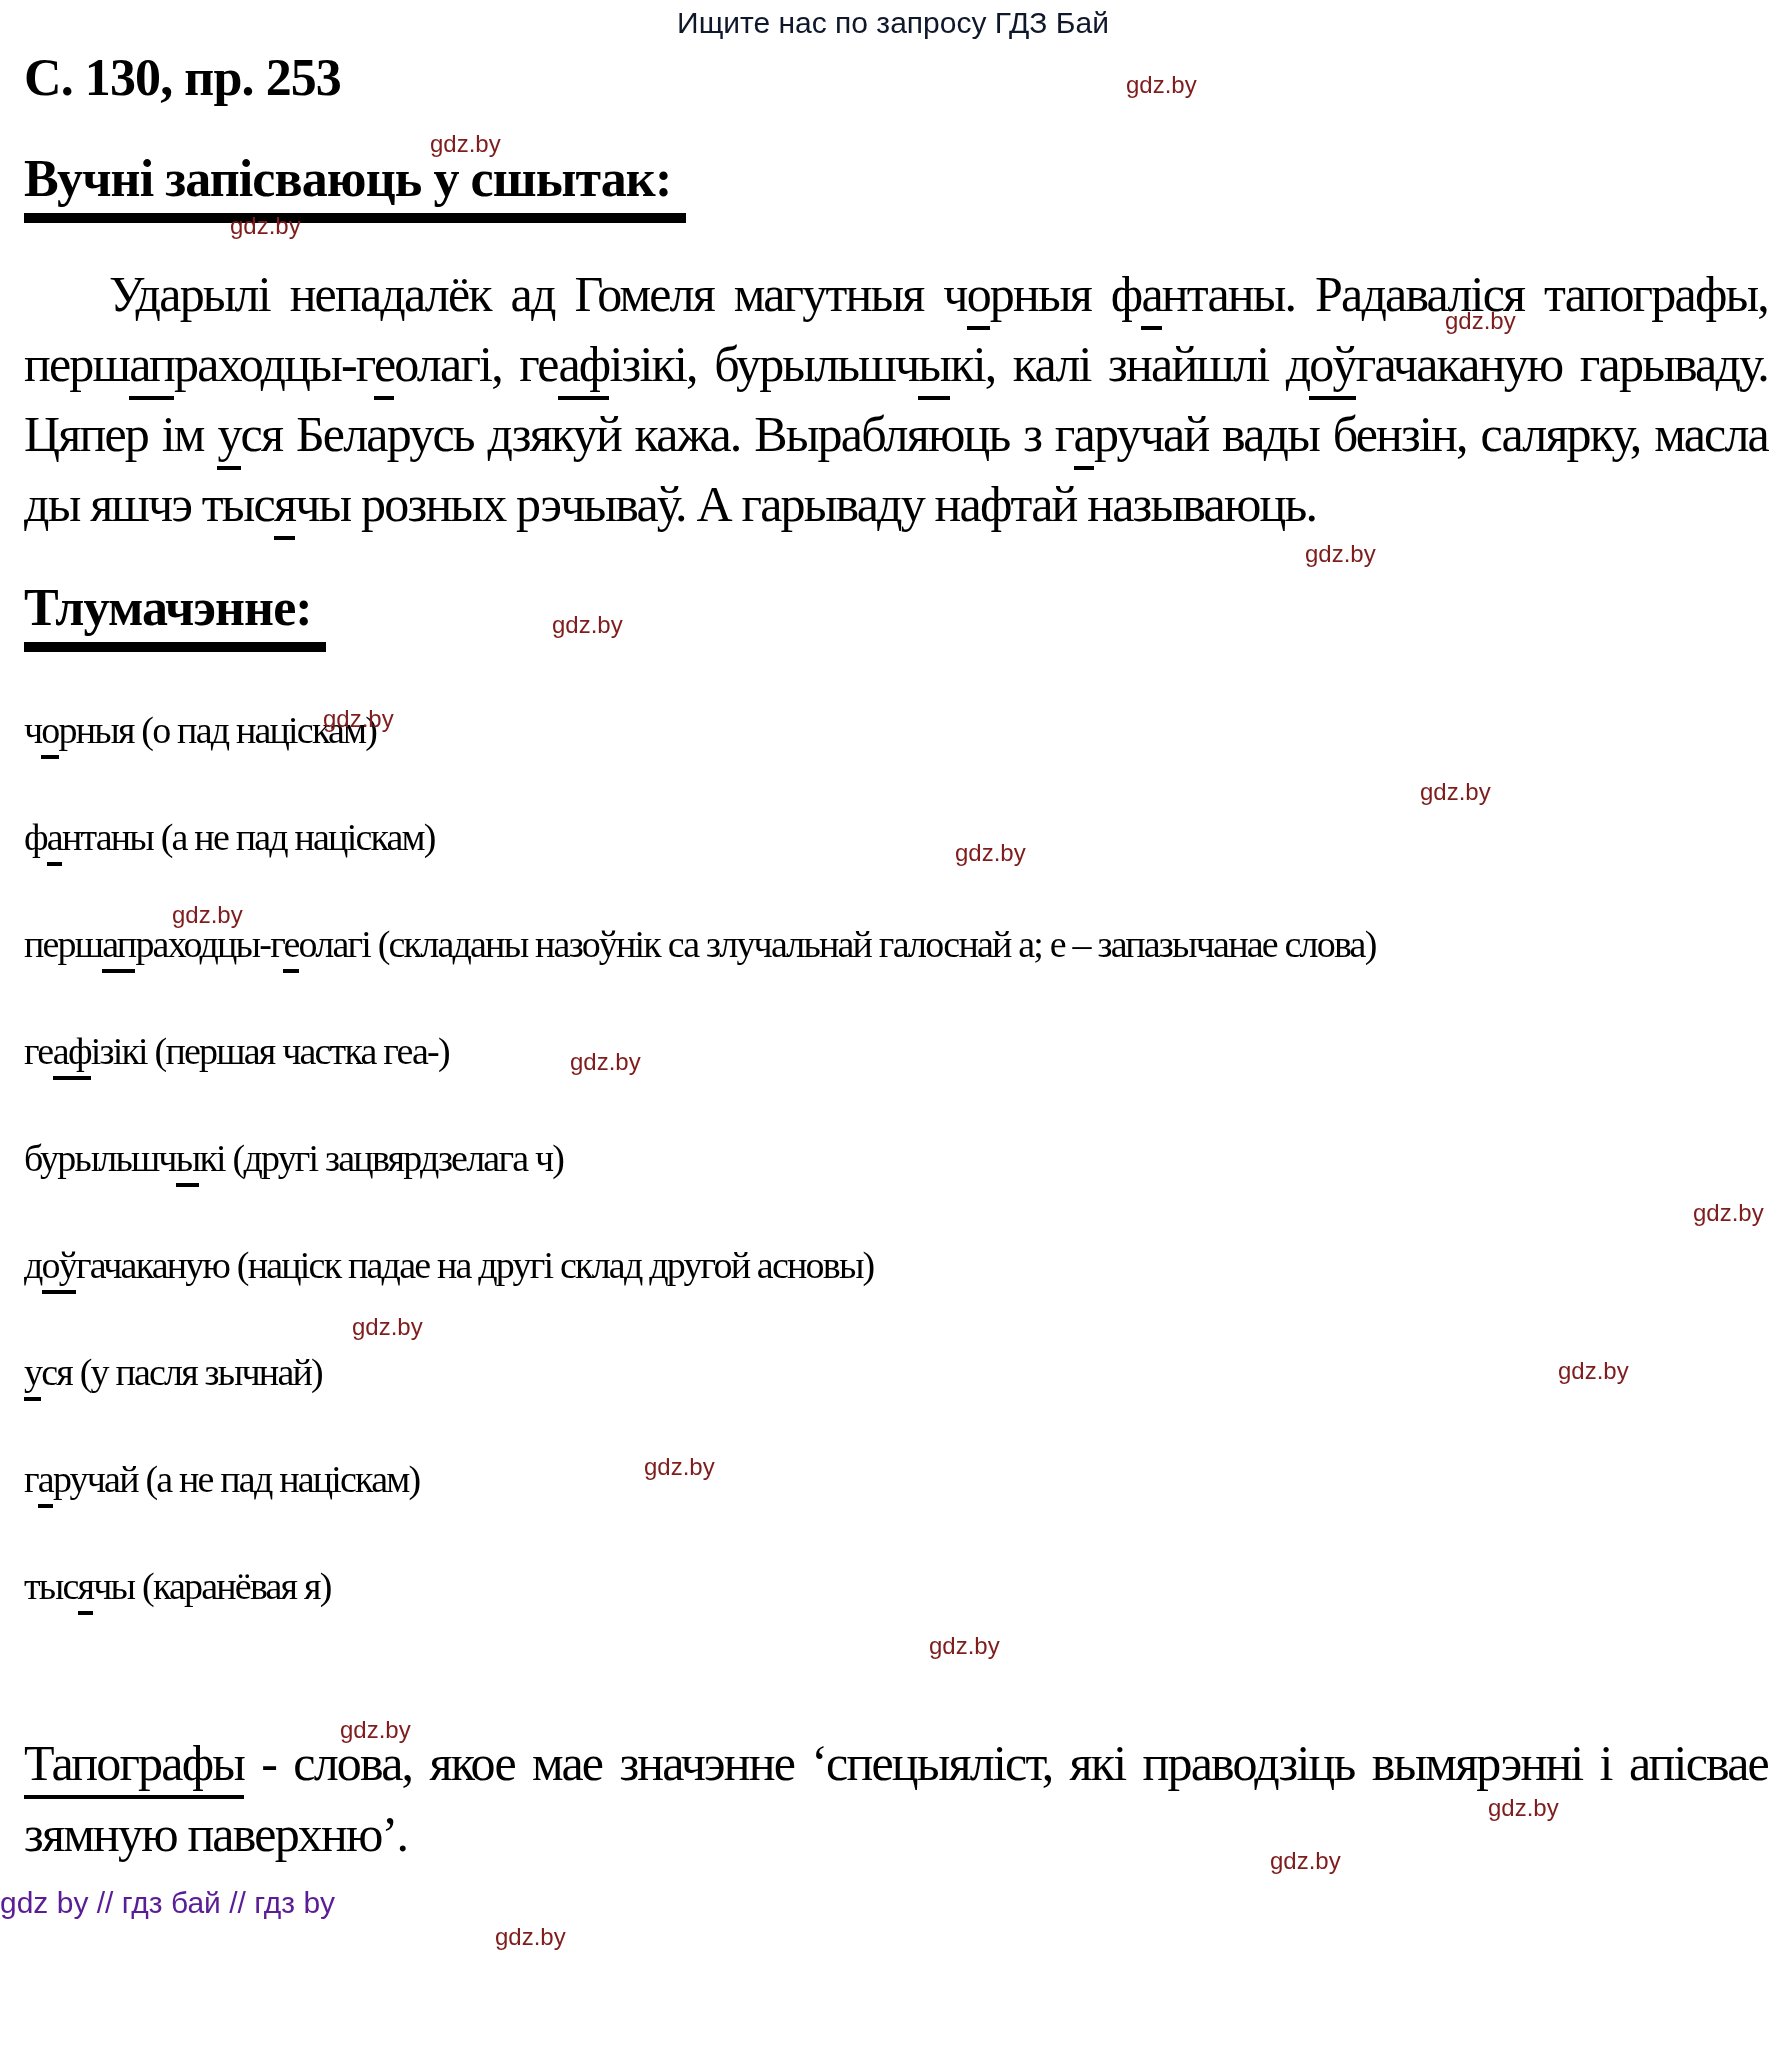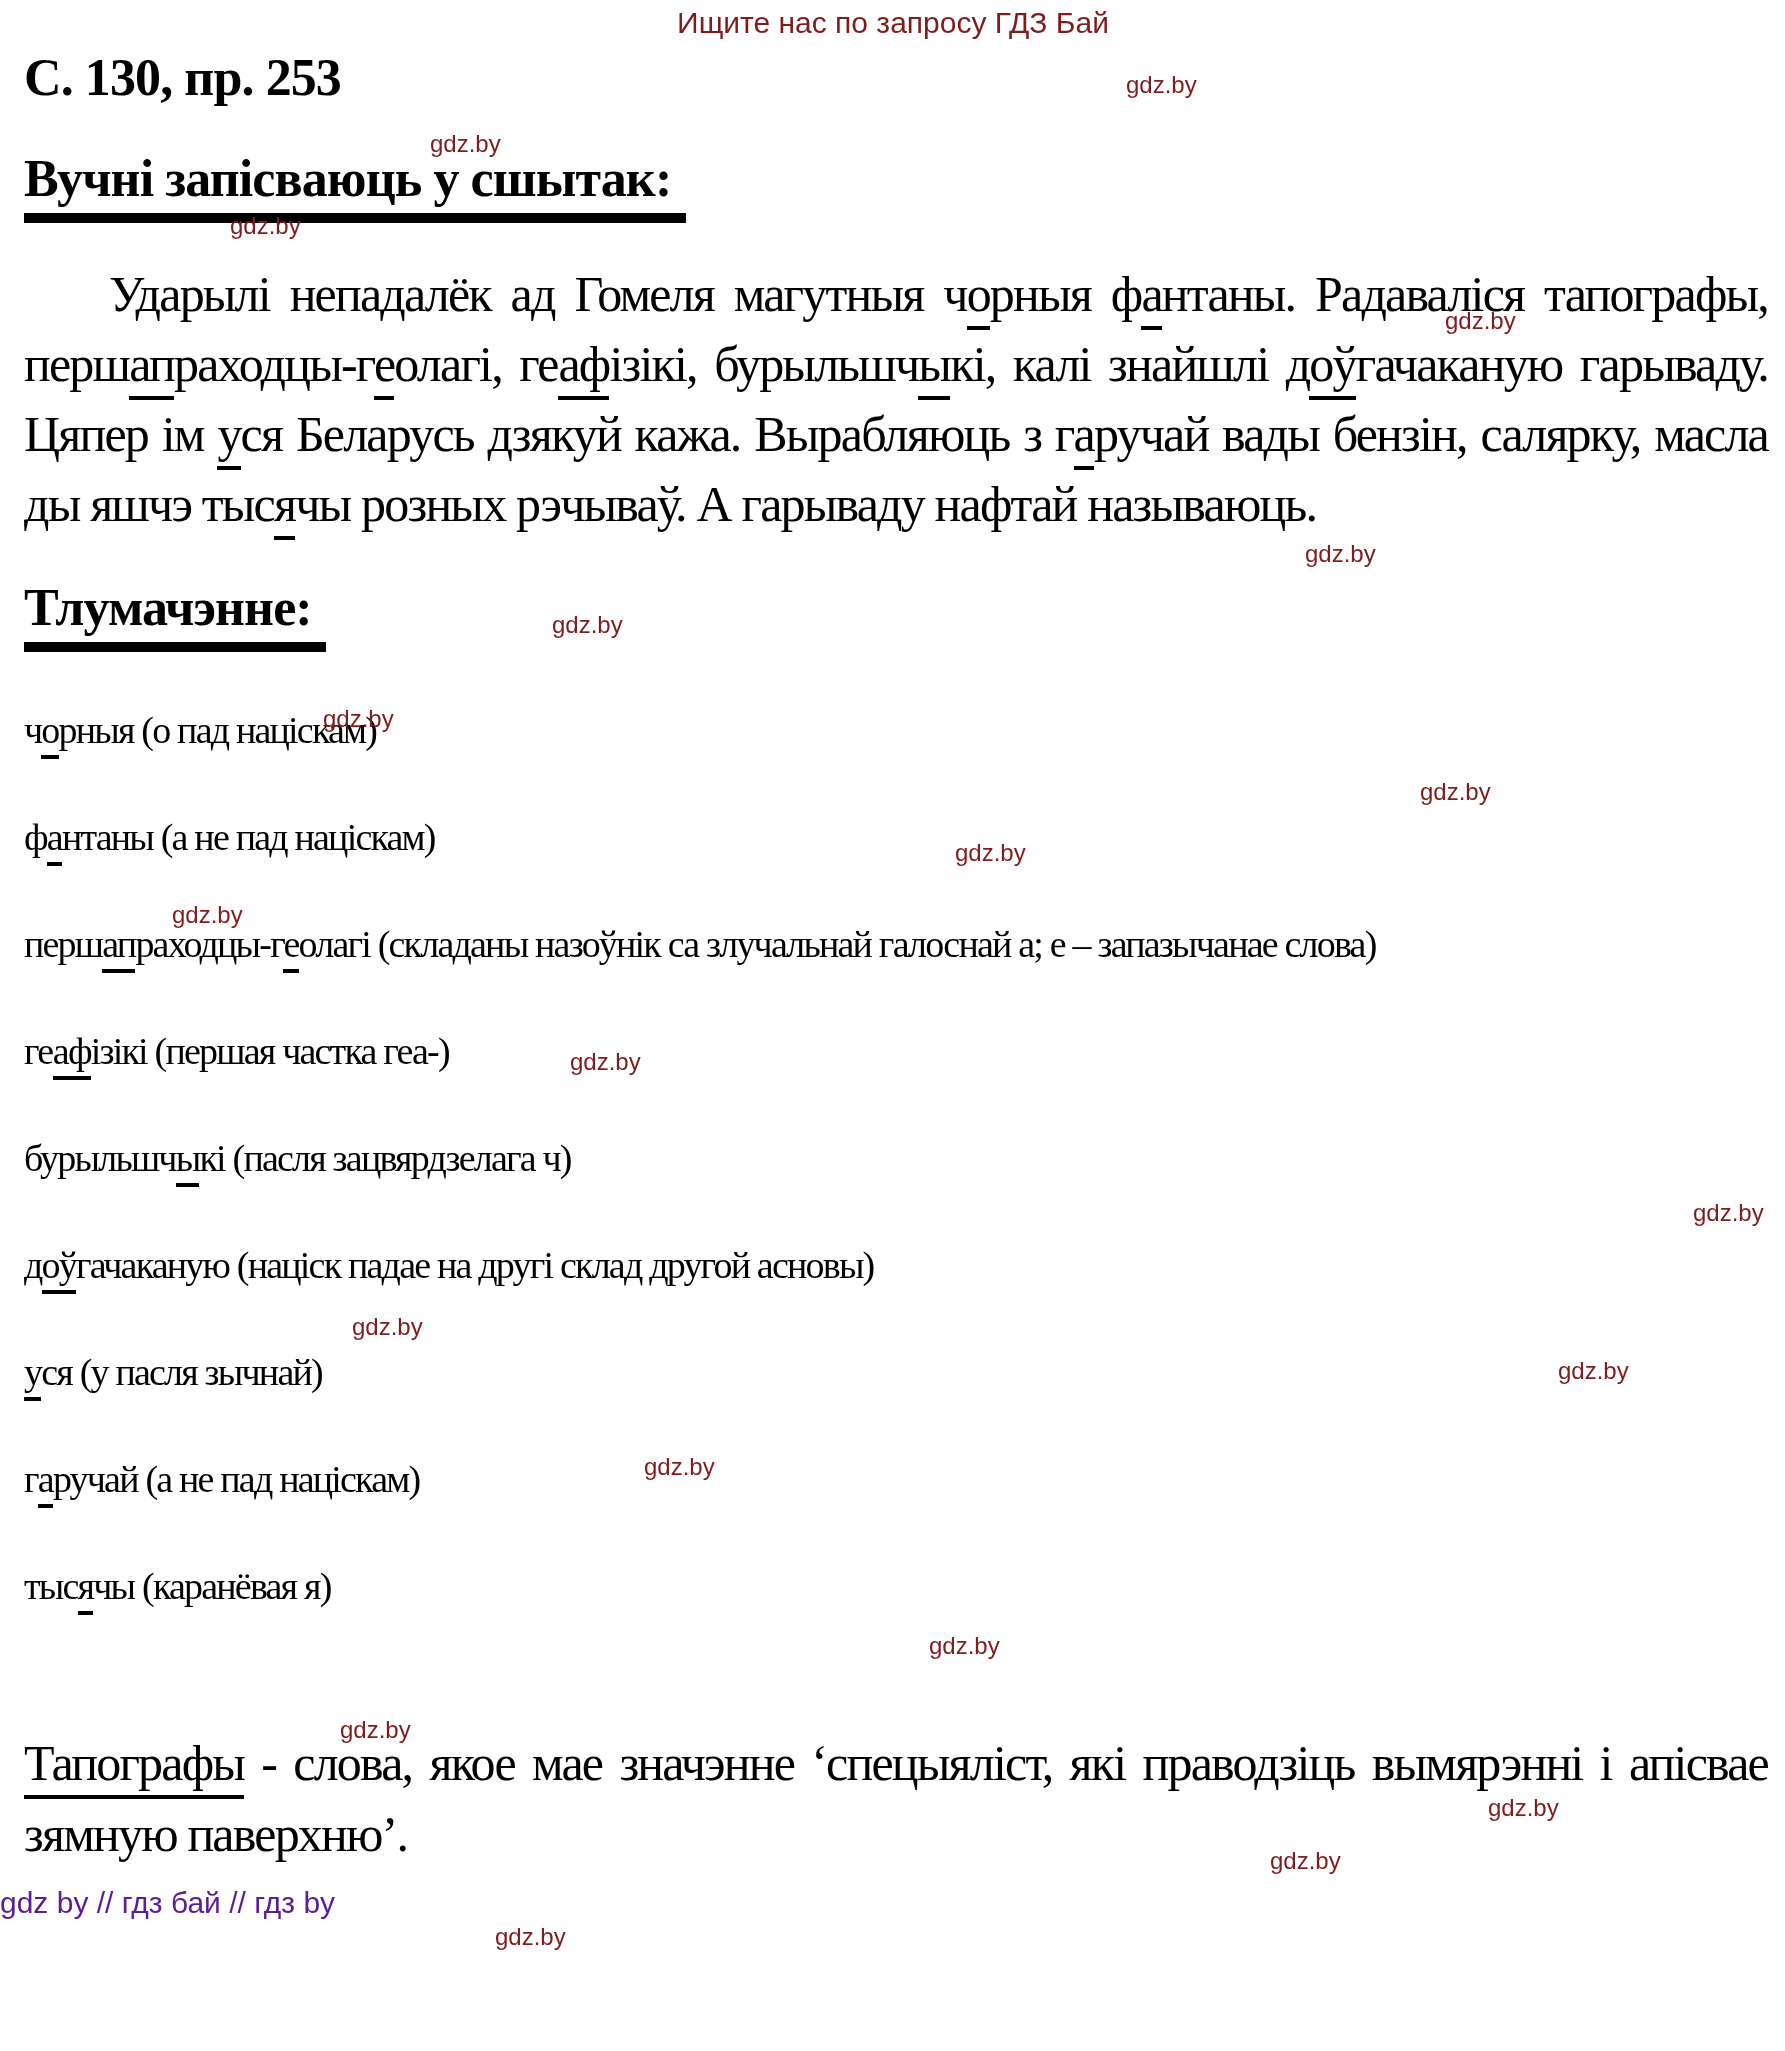--- a/index.html
+++ b/index.html
@@ -107,36 +107,36 @@
     line-height: 27px;
     color: #7f1d1d;
     white-space: nowrap;
   }
 </style>
 </head>
 <body>
 
 <div class="page">
 
-  <div class="promo" style="color: #7f1d1d;">Ищите нас по запросу ГДЗ Бай</div>
+  <div class="promo" style="color: #0f172a;">Ищите нас по запросу ГДЗ Бай</div>
 
   <h1 class="page-header">С. 130, пр. 253</h1>
 
   <h2 class="section-heading">Вучні запісваюць у сшытак:</h2>
 
   <p class="para"><span>Ударылі непадалёк ад Гомеля магутныя ч</span><span class="u">о</span><span>рныя ф</span><span class="u">а</span><span>нтаны. Радаваліся тапографы, перш</span><span class="u">ап</span><span>раходцы-г</span><span class="u">е</span><span>олагі, ге</span><span class="u">аф</span><span>ізікі, бурыльшч</span><span class="u">ы</span><span>кі, калі знайшлі д</span><span class="u">оў</span><span>гачаканую гарываду. Цяпер ім </span><span class="u">у</span><span>ся Беларусь дзякуй кажа. Вырабляюць з г</span><span class="u">а</span><span>ручай вады бензін, салярку, масла ды яшчэ тыс</span><span class="u">я</span><span>чы розных рэчываў. А гарываду нафтай называюць.</span></p>
 
   <h2 class="section-heading explain">Тлумачэнне:</h2>
 
   <div class="list">
       <p class="item"><span>ч</span><span class="u">о</span><span>рныя (о пад націскам)</span></p>
       <p class="item"><span>ф</span><span class="u">а</span><span>нтаны (а не пад націскам)</span></p>
       <p class="item"><span>перш</span><span class="u">ап</span><span>раходцы-г</span><span class="u">е</span><span>олагі (складаны назоўнік са злучальнай галоснай а; е – запазычанае слова)</span></p>
       <p class="item"><span>ге</span><span class="u">аф</span><span>ізікі (першая частка геа-)</span></p>
-      <p class="item"><span>бурыльшч</span><span class="u">ы</span><span>кі (пасля зацвярдзелага ч)</span></p>
+      <p class="item"><span>бурыльшч</span><span class="u">ы</span><span>кі (другі зацвярдзелага ч)</span></p>
       <p class="item"><span>д</span><span class="u">оў</span><span>гачаканую (націск падае на другі склад другой асновы)</span></p>
       <p class="item"><span class="u">у</span><span>ся (у пасля зычнай)</span></p>
       <p class="item"><span>г</span><span class="u">а</span><span>ручай (а не пад націскам)</span></p>
       <p class="item"><span>тыс</span><span class="u">я</span><span>чы (каранёвая я)</span></p>
     </div>
 
   <p class="footnote"><span class="u">Тапографы</span><span> - слова, якое мае значэнне ‘спецыяліст, які праводзіць вымярэнні і апісвае зямную паверхню’.</span></p>
 
   <div class="footer" style="color: rgb(90, 29, 150);">gdz by  //  гдз бай  //  гдз by</div>
 

